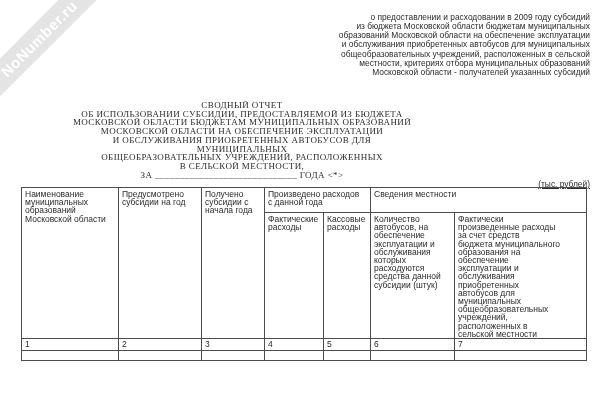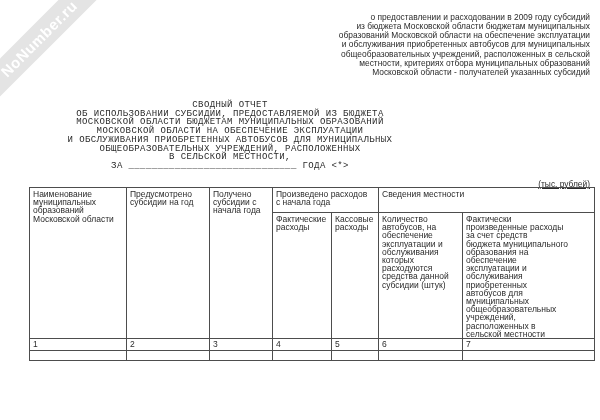--- a/index.html
+++ b/index.html
@@ -44,24 +44,24 @@
     font-size: 8.4px;
     line-height: 9.15px;
   }
   .appendix-label { text-align: right; }
   .appendix-desc  { text-align: right; }
 
   
   .doc-title {
     position: absolute;
     top: 101px;
-    left: 55px;
+    left: 67px;
     width: 350px;
     text-align: center;
-    font-family: Liberation Mono, monospace;
+    font-family: Liberation Serif, serif;
     font-size: 9px;
     letter-spacing: 0.4px;
     line-height: 8.7px;
   }
 
   .units-note {
     position: absolute;
     top: 179px;
     left: 318px;
     width: 272px;
@@ -72,21 +72,20 @@
 
   table.report {
     position: absolute;
     top: 187px;
     left: 21px;
     width: 565px;
     border-collapse: collapse;
     table-layout: fixed;
     font-size: 8.5px;
     line-height: 8.2px;
-    margin-left: 8px;
   }
   table.report td {
     border: 1px solid #4d4d4d;
     vertical-align: top;
     padding: 2px 3px 0 3px;
     overflow: hidden;
   }
   tr.group-row { height: 25px; }
   tr.num-row   { height: 11px; }
   tr.num-row td, tr.empty-row td { padding: 0 3px 1px 3px; line-height: 10px; }
@@ -137,21 +136,21 @@
       <td rowspan="2" class="ml">Наименование
 муниципальных
 образований
 Московской области</td>
       <td rowspan="2" class="ml">Предусмотрено
 субсидии на год</td>
       <td rowspan="2" class="ml">Получено
 субсидии с
 начала года</td>
       <td colspan="2" class="ml">Произведено расходов
-с начала года</td>
+с данной года</td>
       <td colspan="2" class="ml">Сведения местности</td>
     </tr>
     <tr>
       <td class="ml">Фактические
 расходы</td>
       <td class="ml">Кассовые
 расходы</td>
       <td class="ml">Количество
 автобусов, на
 обеспечение

